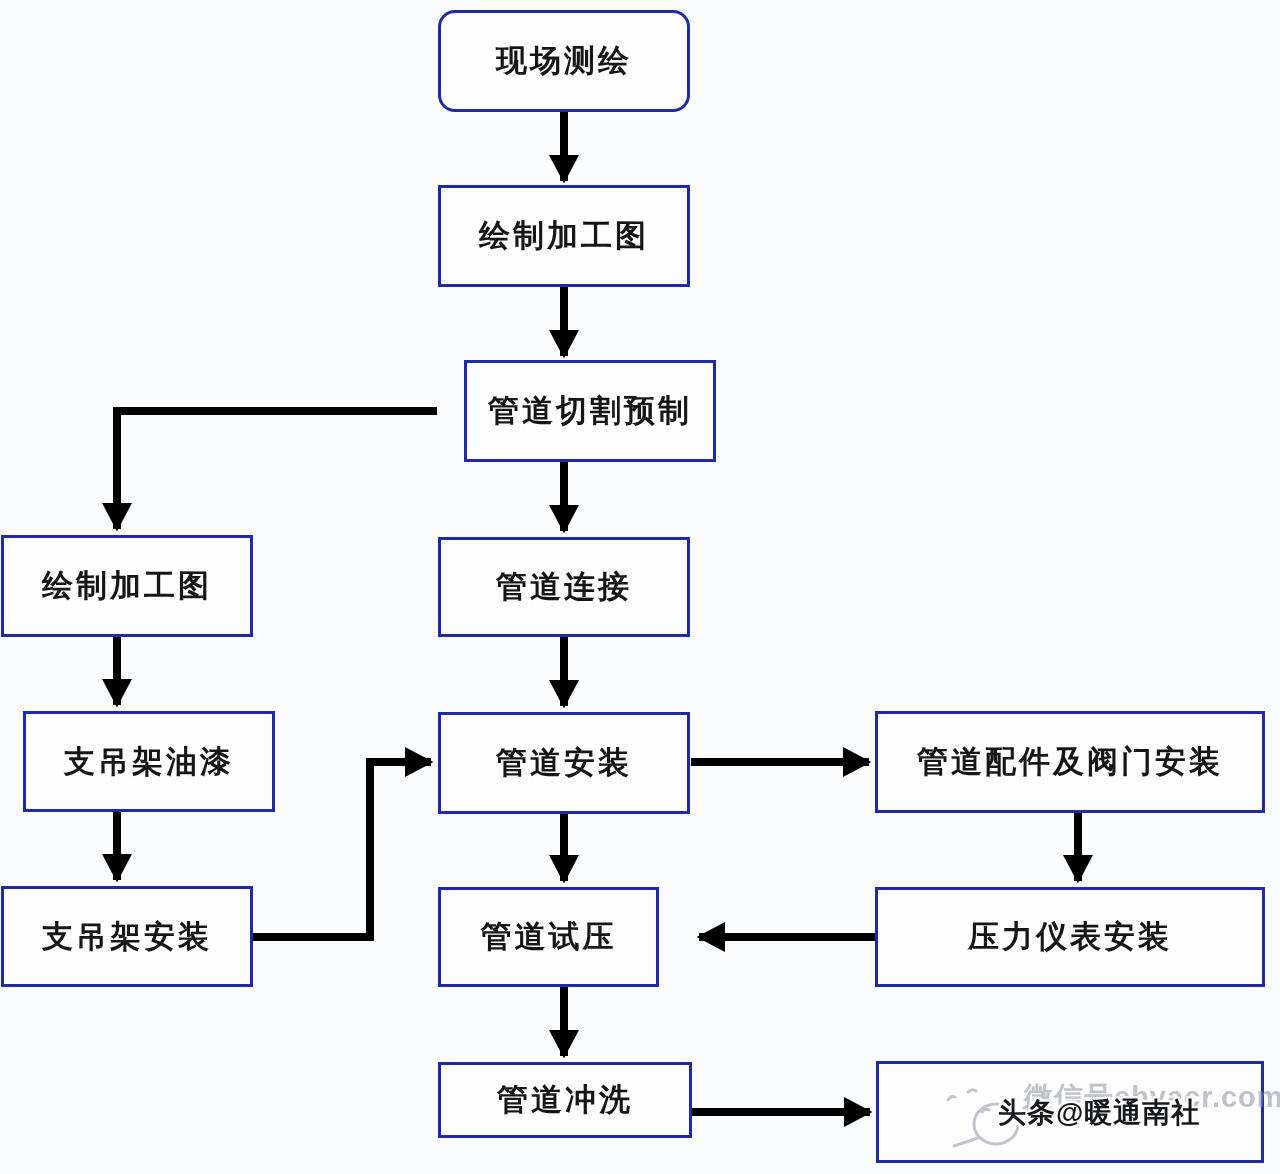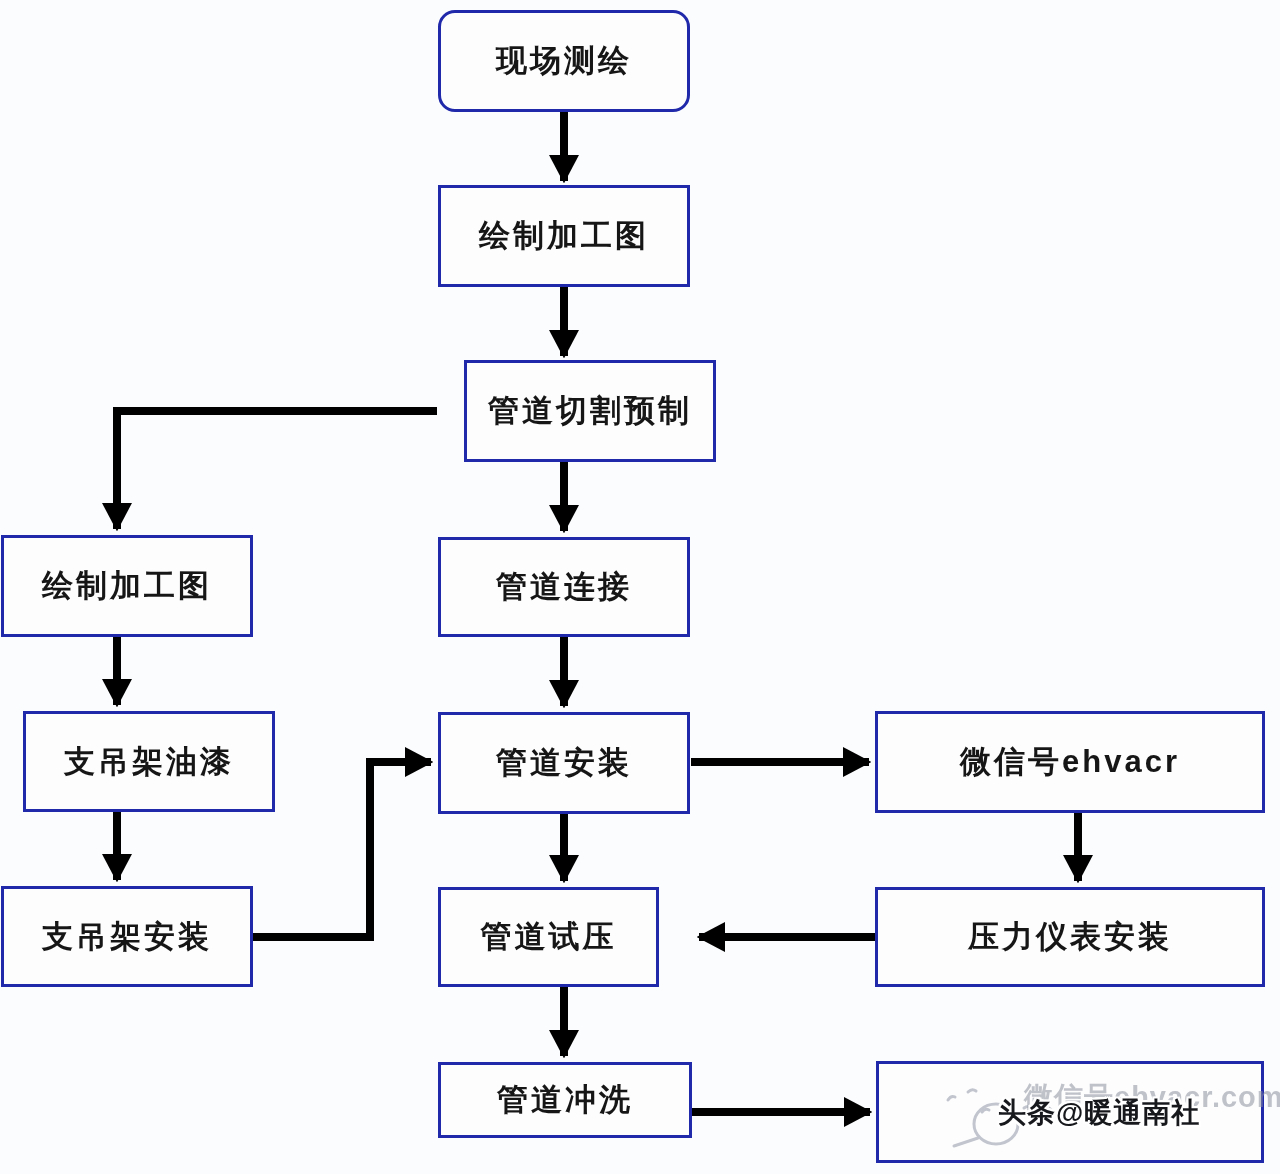--- a/index.html
+++ b/index.html
@@ -125,21 +125,21 @@
       <div class="node" style="left: 1px; top: 886px; width: 252px; height: 101px;">
         <span class="node-label">支吊架安装</span>
       </div>
       <div class="node" style="left: 438px; top: 712px; width: 252px; height: 102px; align-items: center;">
         <span class="node-label">管道安装</span>
       </div>
       <div class="node" style="left: 438px; top: 887px; width: 221px; height: 100px;">
         <span class="node-label">管道试压</span>
       </div>
       <div class="node" style="left: 875px; top: 711px; width: 390px; height: 102px;">
-        <span class="node-label">微信号ehvacr</span>
+        <span class="node-label">管道配件及阀门安装</span>
       </div>
       <div class="node" style="left: 875px; top: 887px; width: 390px; height: 100px;">
         <span class="node-label">压力仪表安装</span>
       </div>
       <div class="node" style="left: 438px; top: 1062px; width: 254px; height: 76px;">
         <span class="node-label">管道冲洗</span>
       </div>
       <div class="node" style="left: 876px; top: 1061px; width: 388px; height: 102px;"></div>
     </div>
 

